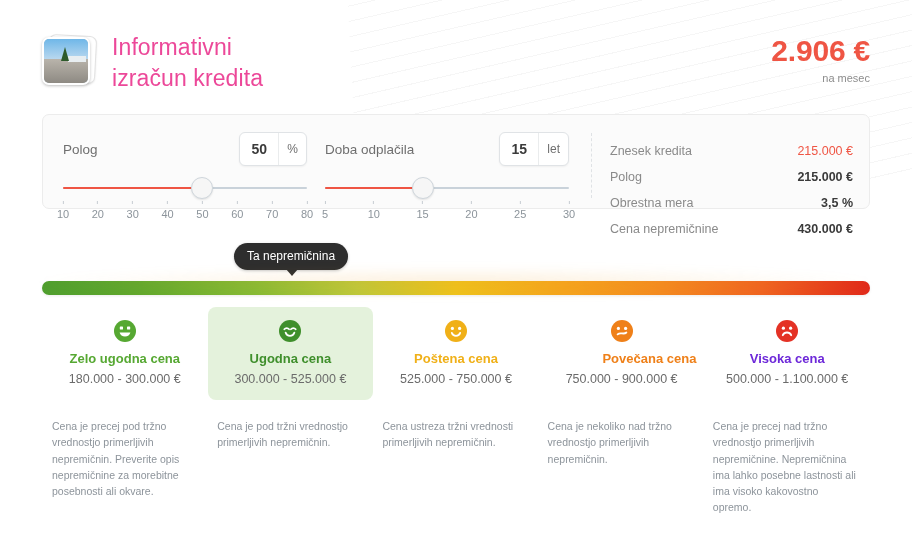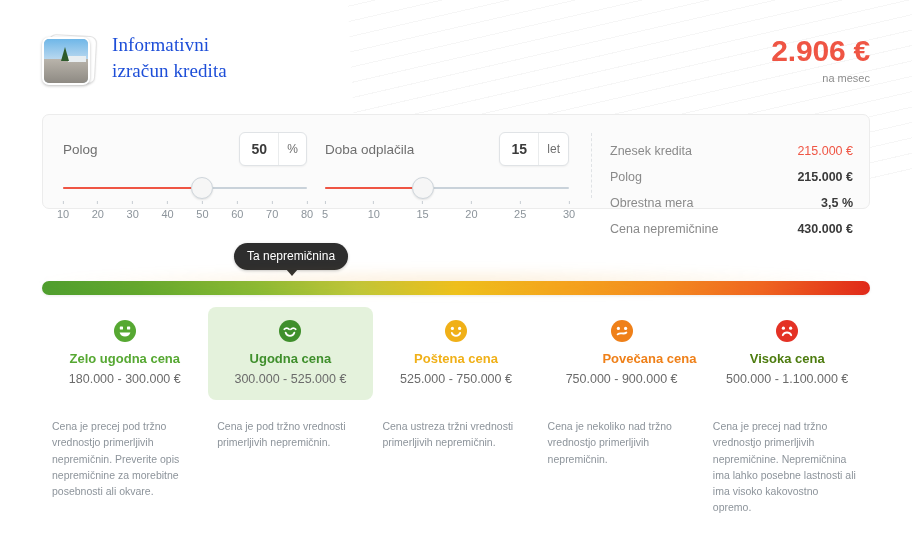--- a/index.html
+++ b/index.html
@@ -94,26 +94,25 @@
     position: absolute; right: 2px; top: 38%; width: 18px; height: 14%;
     background: #e8eef1;
   }
   .thumb-photo .tree {
     position: absolute; left: 17px; top: 18%; width: 8px; height: 32%;
     background: #2d5a2a;
     clip-path: polygon(50% 0, 100% 100%, 0 100%);
   }
 
   .title {
-    font-size: 19px;
+    font-size: 23px;
     line-height: 1.35;
-    color: #1d4ed8;
+    color: #ec4899;
     font-weight: 400;
     letter-spacing: 0.1px;
-    font-family: Liberation Serif, serif;
   }
 
   .header-right { text-align: right; padding-top: 4px; }
   .price {
     font-size: 30px;
     color: #ef5544;
     font-weight: 700;
     letter-spacing: -0.2px;
     line-height: 1;
   }
@@ -549,26 +548,26 @@
           <div class="card-name" style="color: rgb(239, 128, 25); text-align: right;">Povečana cena</div>
           <div class="card-range">750.000 - 900.000 €</div>
         </div>
         <div class="card">
           <span class="emoji"><svg width="24" height="24" viewBox="0 0 24 24">
               <circle cx="12" cy="12" r="11" fill="#e43225"></circle>
               <circle cx="8.4" cy="9.2" r="1.6" fill="#fff"></circle>
               <circle cx="15.6" cy="9.2" r="1.6" fill="#fff"></circle>
               <path d="M7.8 16.2 A4.6 4.6 0 0 1 16.2 16.2" stroke="#fff" stroke-width="1.9" fill="none" stroke-linecap="round"></path>
             </svg></span>
-          <div class="card-name" style="color: #4d7c0f;">Visoka cena</div>
+          <div class="card-name" style="color: #6d28d9;">Visoka cena</div>
           <div class="card-range">500.000 - 1.100.000 €</div>
         </div>
       </div>
     <div class="descs" id="descs">
         <div class="desc pad-left">Cena je precej pod tržno vrednostjo primerljivih nepremičnin. Preverite opis nepremičnine za morebitne posebnosti ali okvare.</div>
-        <div class="desc">Cena je pod tržno vrednosti primerljivih nepremičnin.</div>
+        <div class="desc">Cena je pod tržni vrednostjo primerljivih nepremičnin.</div>
         <div class="desc">Cena ustreza tržni vrednosti primerljivih nepremičnin.</div>
         <div class="desc">Cena je nekoliko nad tržno vrednostjo primerljivih nepremičnin.</div>
         <div class="desc">Cena je precej nad tržno vrednostjo primerljivih nepremičnine. Nepremičnina ima lahko posebne lastnosti ali ima visoko kakovostno opremo.</div>
       </div>
   </div>
 
 </div>
 
 </body></html>

